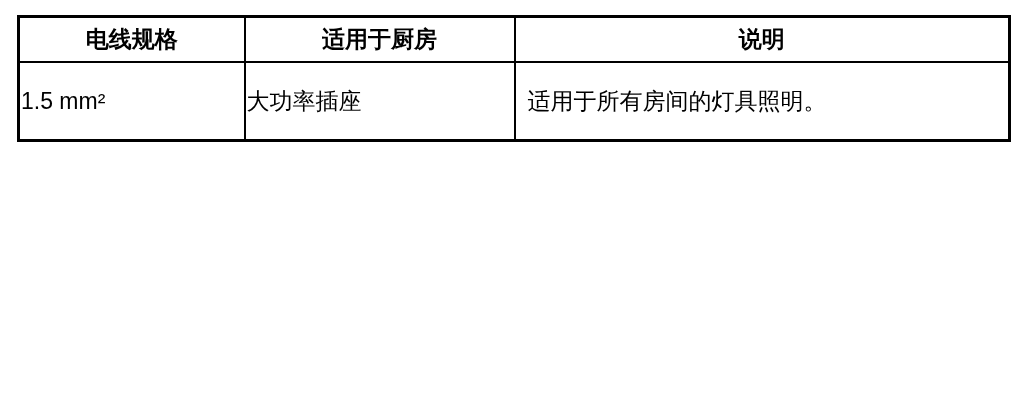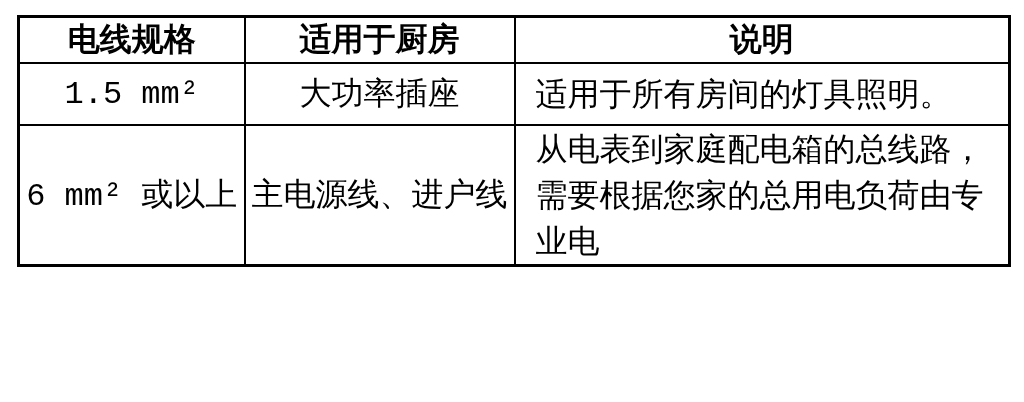--- a/index.html
+++ b/index.html
@@ -20,40 +20,39 @@
     top: 15px;
     width: 991px;
     border-collapse: collapse;
     table-layout: fixed;
     border: 3px solid #000000;
     background: #ffffff;
   }
   .wire-table th,
   .wire-table td {
     border: 2px solid #000000;
-    font-size: 32px;
+    font-size: 23px;
     vertical-align: middle;
     overflow: hidden;
     padding: 0;
     margin-left: 44px;
   }
   .wire-table th {
     font-weight: bold;
     text-align: center;
     height: 43px;
   }
   .wire-table td.cell-spec,
   .wire-table td.cell-usage {
-    text-align: center;
-    padding: 8px 1px;
-    font-family: Liberation Mono, monospace;
+    text-align: left;
+    padding: 17px 1px;
   }
   .wire-table td.cell-desc {
     text-align: left;
-    padding: 0 20px;
+    padding: 0 12px;
     line-height: 46px;
   }
   tr.row-1 td { height: 42px; }
   tr.row-2 td { height: 90px; }
   tr.row-3 td { height: 85px; }
   tr.row-4 td { height: 86px; }
 </style>
 </head>
 <body>
 
@@ -69,19 +68,14 @@
       <th>适用于厨房</th>
       <th>说明</th>
     </tr>
   </thead>
   <tbody>
     <tr class="row-1">
       <td class="cell-spec">1.5 mm²</td>
       <td class="cell-usage">大功率插座</td>
       <td class="cell-desc">适用于所有房间的灯具照明。</td>
     </tr>
-    <tr class="row-4">
-      <td class="cell-spec">6 mm² 或以上</td>
-      <td class="cell-usage">主电源线、进户线</td>
-      <td class="cell-desc">从电表到家庭配电箱的总线路，需要根据您家的总用电负荷由专业电</td>
-    </tr>
   </tbody>
 </table>
 
 </body></html>

